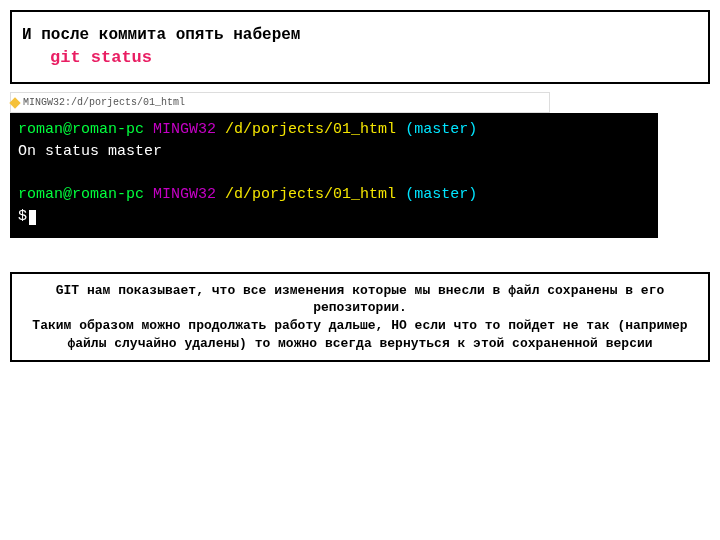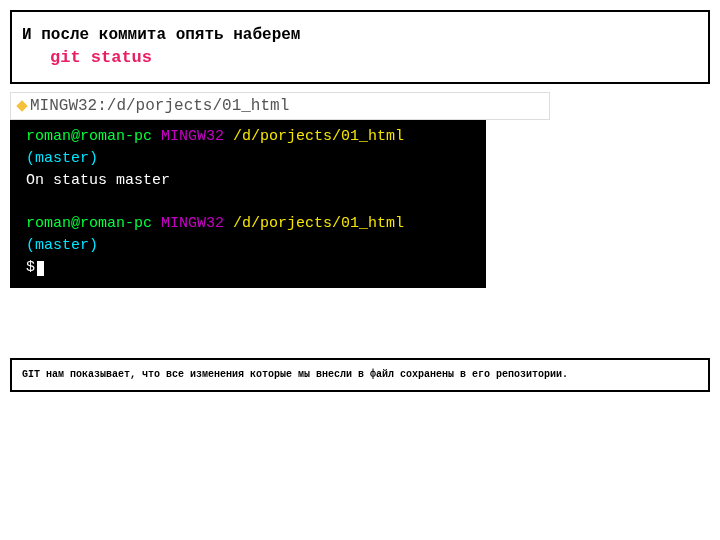--- a/index.html
+++ b/index.html
@@ -20,67 +20,68 @@
     font-weight: bold;
     color: #000;
   }
   .instruction-cmd {
     font-weight: bold;
     color: #e91e63;
     padding-left: 28px;
     font-size: 17px;
   }
   .titlebar {
-    font-size: 16px;
+    font-size: 10px;
     color: #555;
-    padding: 4px 7px;
+    padding: 4px 0;
     border: 1px solid #ddd;
     width: 540px;
     box-sizing: border-box;
   }
   .titlebar .ico {
     display:inline-block;
     width:8px;height:8px;
     background:#f5c13a;
     transform:rotate(45deg);
     margin-right:4px;
     vertical-align:middle;
   }
   .terminal {
     background: #000;
     color: #eee;
     font-family: "Courier New", monospace;
     font-size: 15px;
     line-height: 1.45;
-    padding: 6px 8px 10px 16px;
-    width: 476px;
+    padding: 6px 8px 10px 8px;
+    width: 648px;
     box-sizing: border-box;
   }
   .t-user { color: #00ff3c; }
   .t-host { color: #c500c5; }
   .t-path { color: #f5e600; }
   .t-branch { color: #00e5ff; }
   .t-white { color: #fff; }
   .t-dollar { color: #fff; }
   .cursor {
     display:inline-block;
     width:7px;
     height:15px;
     background:#fff;
     vertical-align:text-bottom;
     margin-left:2px;
   }
   .explain-box {
     border: 2px solid #000;
     padding: 8px 10px;
-    margin-top: 70px;
-    font-size: 10px;
+    margin-top: 34px;
+    font-size: 13px;
     font-weight: bold;
     line-height: 1.35;
     font-family: "Courier New", monospace;
+    text-align: center;
   }
 </style>
 </head>
 <body>
 
 <div class="instruction-box">
   <div class="instruction-line1">И после коммита опять наберем</div>
   <div class="instruction-cmd">git status</div>
 </div>
 
@@ -103,13 +104,14 @@
     <span class="t-path">/d/porjects/01_html</span>
     <span class="t-branch">(master)</span>
   </div>
   <div>
     <span class="t-dollar">$</span><span class="cursor"></span>
   </div>
 </div>
 
 <div class="explain-box">
   <div>GIT нам показывает, что все изменения которые мы внесли в файл сохранены в его репозитории.</div>
+  <div>Таким образом можно продолжать работу  дальше, НО если что то пойдет не так (например файлы случайно удалены) то можно всегда вернуться к этой сохраненной версии</div>
 </div>
 
 </body></html>

